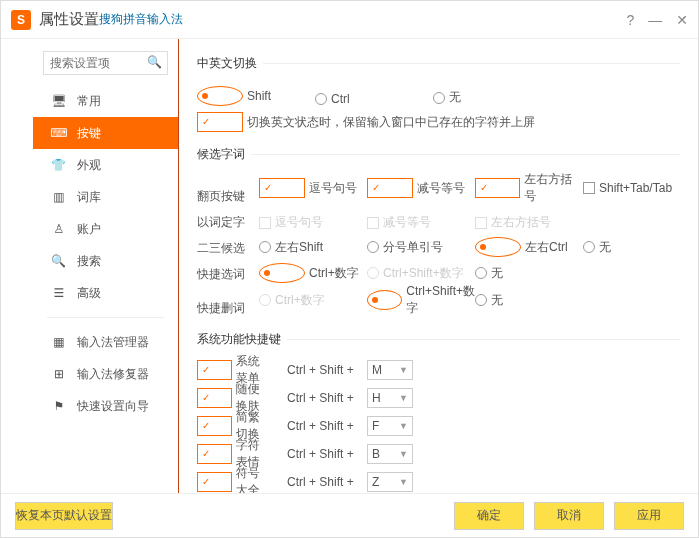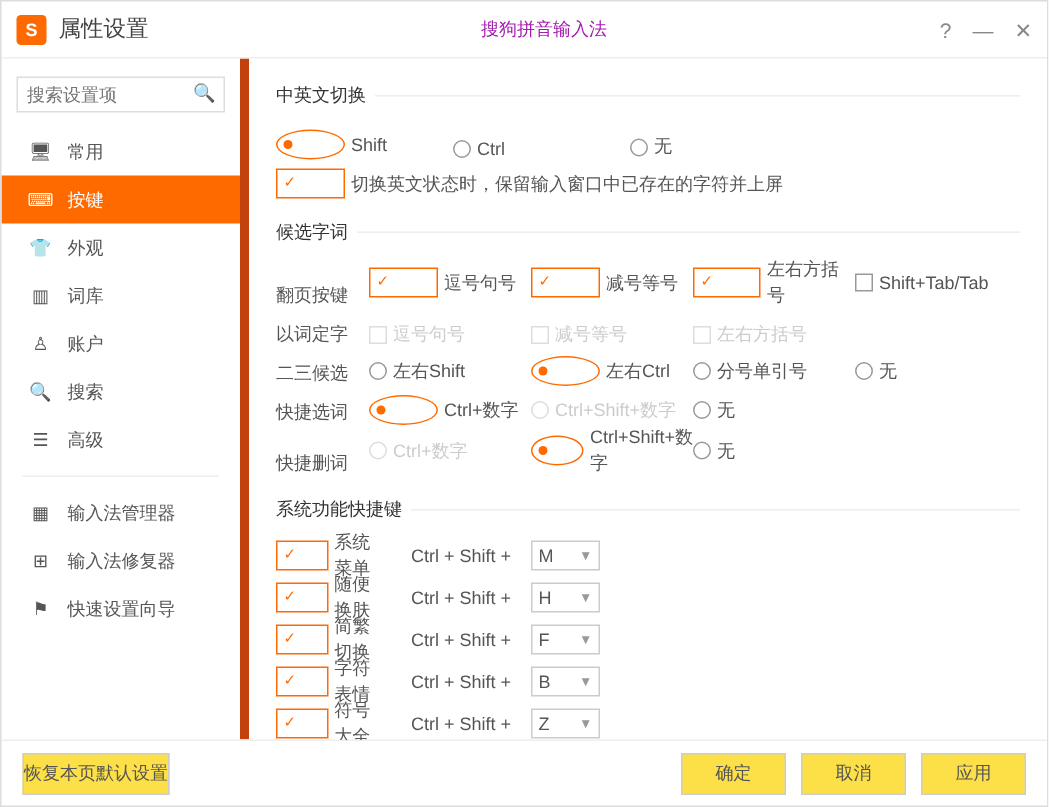--- a/index.html
+++ b/index.html
@@ -1,24 +1,24 @@
 <!DOCTYPE html>
 <html><head>
 <meta charset="utf-8">
 <style>
 * { box-sizing: border-box; margin: 0; padding: 0; font-family: "Microsoft YaHei", sans-serif; }
 body { width: 699px; height: 538px; background: #fff; font-size: 12px; color: #333; overflow: hidden; }
 .window { width: 699px; height: 538px; border: 1px solid #ddd; display: flex; flex-direction: column; }
 .titlebar { height: 38px; display: flex; align-items: center; padding: 0 10px; border-bottom: 1px solid #eee; }
 .logo { width: 20px; height: 20px; background: #ff6a00; border-radius: 3px; display: flex; align-items: center; justify-content: center; color: #fff; font-weight: bold; margin-right: 8px; }
 .title { font-size: 15px; color: #444; text-align: right; }
-.titlecenter { flex: 1; text-align: center; color: #a21caf; font-size: 12px; }
+.titlecenter { flex: 1; color: #0369a1; font-size: 12px; }
 .winbtns { display: flex; gap: 14px; color: #888; font-size: 14px; }
 .body { flex: 1; display: flex; overflow: hidden; }
-.sidebar { width: 165px; border-right: 6px solid #c2410c; padding-top: 8px; }
+.sidebar { width: 178px; border-right: 1px solid #c2410c; padding-top: 8px; padding-left: 32px; }
 .search { margin: 4px 10px 10px; position: relative; }
 .search input { width: 100%; height: 24px; border: 1px solid #ddd; padding: 0 24px 0 6px; font-size: 12px; color: #999; }
 .search .sicon { position: absolute; right: 6px; top: 4px; color: #bbb; }
 .navitem { height: 32px; display: flex; align-items: center; padding: 0 18px; gap: 10px; color: #555; cursor: pointer; }
 .navitem.active { background: #ff6a00; color: #fff; }
 .navitem .nicon { width: 16px; display: inline-flex; justify-content: center; }
 .navsep { height: 1px; background: #eee; margin: 8px 14px; }
 .main { flex: 1; padding: 14px 18px 8px; overflow-y: auto; color: #555; }
 .section-title { font-size: 12px; color: #333; margin: 2px 0 8px; display: flex; align-items: center; gap: 6px; }
 .section-title::after { content: ""; flex: 1; height: 1px; background: #eee; }
@@ -181,26 +181,26 @@
       </div>
 
       <div class="row">
           <span class="label">二三候选</span>
         <div class="opts">
           <label class="radio">
               <span class="rbox"></span>
               <span>左右Shift</span>
             </label>
           <label class="radio">
+              <span class="rbox"></span>
+              <span>分号单引号</span>
+            </label>
+          <label class="radio">
               <span class="rbox sel"></span>
               <span>左右Ctrl</span>
-            </label>
-          <label class="radio">
-              <span class="rbox"></span>
-              <span>分号单引号</span>
             </label>
           <label class="radio">
               <span class="rbox"></span>
               <span>无</span>
             </label>
         </div>
       </div>
 
       <div class="row">
           <span class="label">快捷选词</span>

